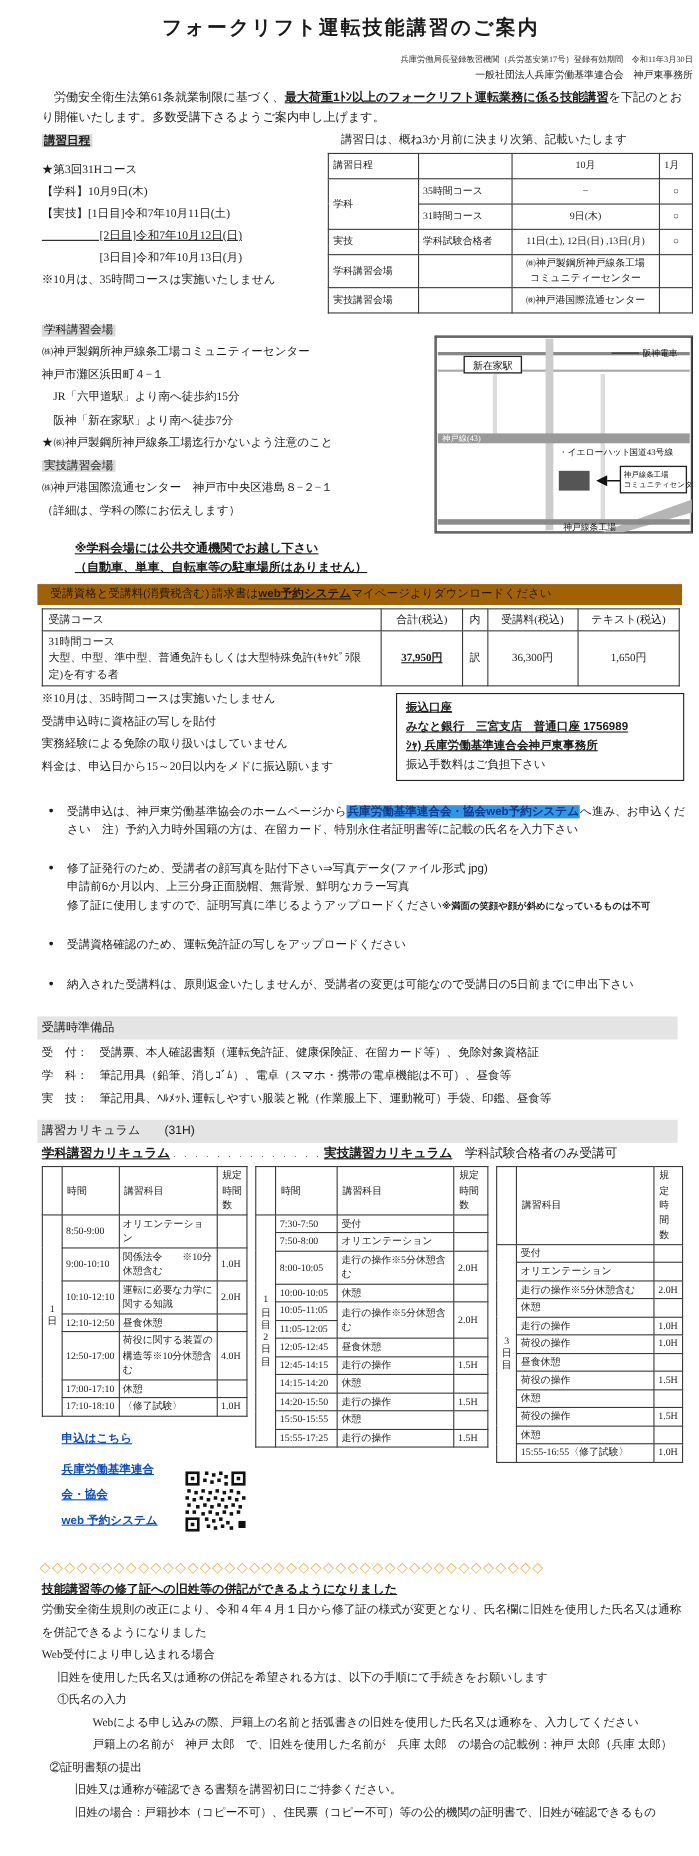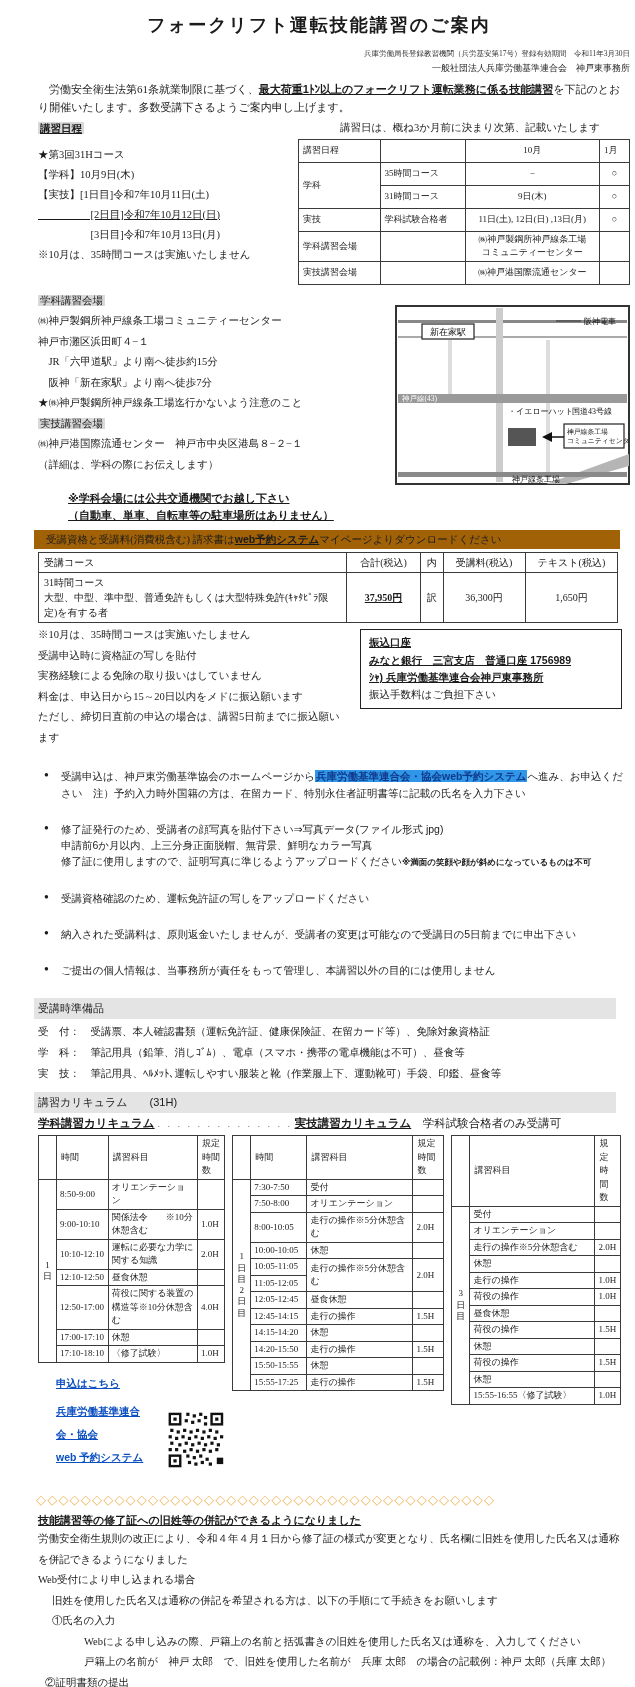--- a/index.html
+++ b/index.html
@@ -57,21 +57,21 @@
     <div style="width:240px;flex:none;">
       <div><span class="hl-gray bold go">講習日程</span></div>
       <div class="pre mt8" style="line-height:1.9;">★第3回31Hコース</div>
       <div class="pre" style="line-height:1.9;">【学科】10月9日(木)</div>
       <div class="pre" style="line-height:1.9;">【実技】[1日目]令和7年10月11日(土)</div>
       <div class="pre" style="line-height:1.9;text-decoration:underline;">　　　　　[2日目]令和7年10月12日(日)</div>
       <div class="pre" style="line-height:1.9;">　　　　　[3日目]令和7年10月13日(月)</div>
       <div class="pre" style="line-height:1.9;">※10月は、35時間コースは実施いたしません</div>
     </div>
     <div style="flex:1;">
-      <div style="font-size:10.5px;margin:0 0 3px 12px;text-align:center;">講習日は、概ね3か月前に決まり次第、記載いたします</div>
+      <div style="font-size:10.5px;margin:0 0 3px 12px;">講習日は、概ね3か月前に決まり次第、記載いたします</div>
       <table class="sched-table" style="width:100%;">
         <colgroup>
             <col style="width:92px">
             <col style="width:96px">
             <col style="width:152px">
             <col style="width:32px">
           </colgroup>
         <tbody>
             <tr>
               <td>講習日程</td>
@@ -189,40 +189,38 @@
           <td class="ctr">1,650円</td>
         </tr>
       </tbody>
   </table>
   <div class="flexrow mt2">
     <div style="flex:1;line-height:1.95;">
       <div>※10月は、35時間コースは実施いたしません</div>
       <div>受講申込時に資格証の写しを貼付</div>
       <div>実務経験による免除の取り扱いはしていません</div>
       <div>料金は、申込日から15～20日以内をメドに振込願います</div>
-      <div>ただし、締切日直前の申込の場合は、講習5日前までに振込願います</div>
     </div>
     <div class="bankbox go" style="margin:4px 8px 0 0;">
       <div class="bold">振込口座</div>
       <div class="bold">みなと銀行　三宮支店　普通口座 1756989</div>
       <div class="bold">ｼｬ) 兵庫労働基準連合会神戸東事務所</div>
       <div>振込手数料はご負担下さい</div>
     </div>
   </div>
 
   <ul class="bullets go">
     <li><span>受講申込は、神戸東労働基準協会のホームページから</span><span class="hl-blue">兵庫労働基準連合会・協会web予約システム</span><span>へ進み、お申込ください　注）予約入力時外国籍の方は、在留カード、特別永住者証明書等に記載の氏名を入力下さい</span></li>
     <li>
       <div>修了証発行のため、受講者の顔写真を貼付下さい⇒写真データ(ファイル形式 jpg)</div>
       <div>申請前6か月以内、上三分身正面脱帽、無背景、鮮明なカラー写真</div>
       <div><span>修了証に使用しますので、証明写真に準じるようアップロードください</span><span class="note-sm">※満面の笑顔や顔が斜めになっているものは不可</span></div>
     </li>
     <li>受講資格確認のため、運転免許証の写しをアップロードください</li>
     <li>納入された受講料は、原則返金いたしませんが、受講者の変更は可能なので受講日の5日前までに申出下さい</li>
-    <li>ご提出の個人情報は、当事務所が責任をもって管理し、本講習以外の目的には使用しません</li>
   </ul>
 
   <div class="band2 go">受講時準備品</div>
   <div style="line-height:2.0;">
     <div class="pre">受　付：　受講票、本人確認書類（運転免許証、健康保険証、在留カード等）、免除対象資格証</div>
     <div class="pre">学　科：　筆記用具（鉛筆、消しｺﾞﾑ）、電卓（スマホ・携帯の電卓機能は不可）、昼食等</div>
     <div class="pre">実　技：　筆記用具、ﾍﾙﾒｯﾄ、運転しやすい服装と靴（作業服上下、運動靴可）手袋、印鑑、昼食等</div>
   </div>
 
   <div class="band2 go">講習カリキュラム　　(31H)</div>

